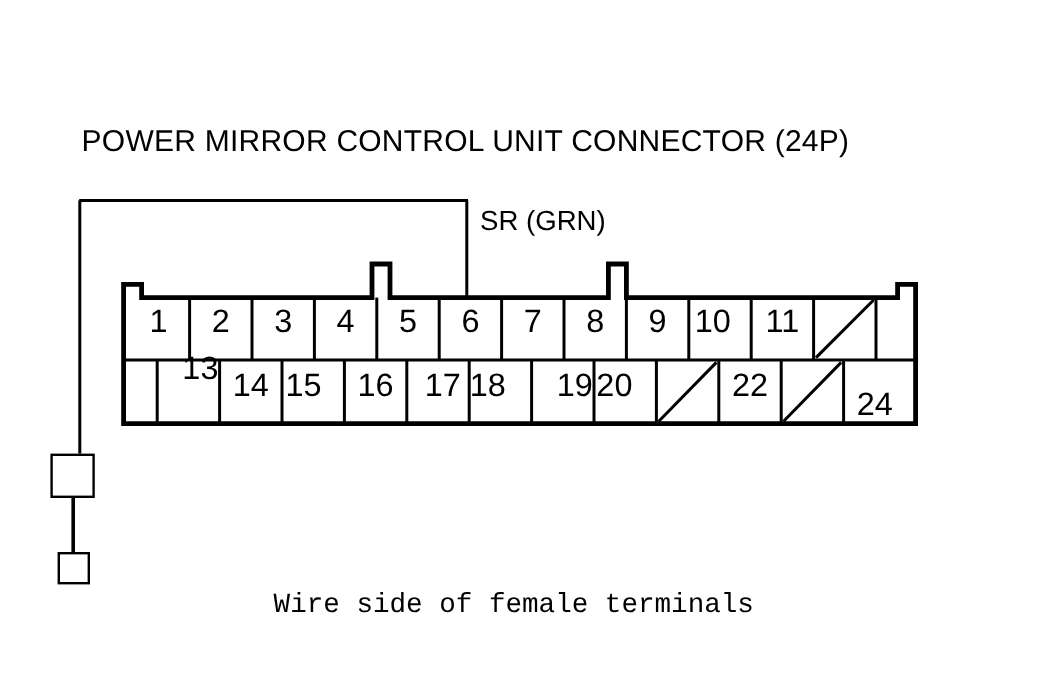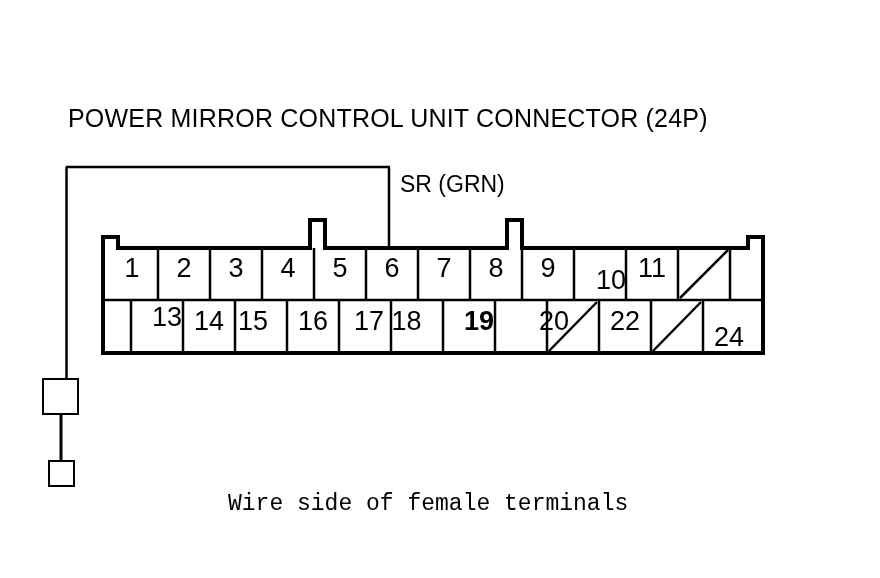--- a/index.html
+++ b/index.html
@@ -152,25 +152,25 @@
 <div id="pin-labels">
     <div class="pin-num" style="left: 106px; top: 255px; width: 52px;">1</div>
     <div class="pin-num" style="left: 158px; top: 255px; width: 52px;">2</div>
     <div class="pin-num" style="left: 210px; top: 255px; width: 52px;">3</div>
     <div class="pin-num" style="left: 262px; top: 255px; width: 52px;">4</div>
     <div class="pin-num" style="left: 314px; top: 255px; width: 52px;">5</div>
     <div class="pin-num" style="left: 366px; top: 255px; width: 52px;">6</div>
     <div class="pin-num" style="left: 418px; top: 255px; width: 52px;">7</div>
     <div class="pin-num" style="left: 470px; top: 255px; width: 52px;">8</div>
     <div class="pin-num" style="left: 522px; top: 255px; width: 52px;">9</div>
-    <div class="pin-num" style="left: 574px; top: 267px; width: 40px; padding-left: 17px;">10</div>
+    <div class="pin-num" style="left: 574px; top: 255px; width: 40px;">10</div>
     <div class="pin-num" style="left: 626px; top: 255px; width: 52px;">11</div>
-    <div class="pin-num" style="left: 131px; top: 304px; width: 72px;">13</div>
+    <div class="pin-num" style="left: 131px; top: 294px; width: 72px;">13</div>
     <div class="pin-num" style="left: 183px; top: 308px; width: 52px;">14</div>
     <div class="pin-num" style="left: 235px; top: 308px; width: 36px;">15</div>
     <div class="pin-num" style="left: 287px; top: 308px; width: 52px;">16</div>
     <div class="pin-num" style="left: 339px; top: 308px; width: 60px;">17</div>
     <div class="pin-num" style="left: 391px; top: 308px; width: 31px;">18</div>
-    <div class="pin-num" style="left: 443px; top: 308px; width: 72px; font-weight: bold;">19</div>
-    <div class="pin-num" style="left: 495px; top: 308px; width: 34px; padding-left: 42px;">20</div>
+    <div class="pin-num" style="left: 443px; top: 308px; width: 72px;">19</div>
+    <div class="pin-num" style="left: 495px; top: 308px; width: 34px;">20</div>
     <div class="pin-num" style="left: 599px; top: 308px; width: 52px;">22</div>
     <div class="pin-num" style="left: 703px; top: 324px; width: 52px;">24</div>
   </div>
 
 </body></html>

